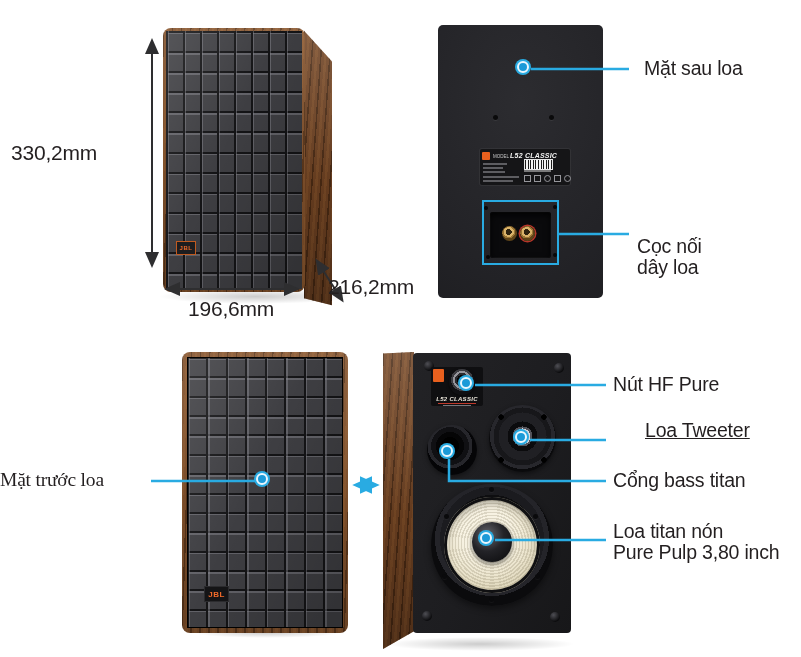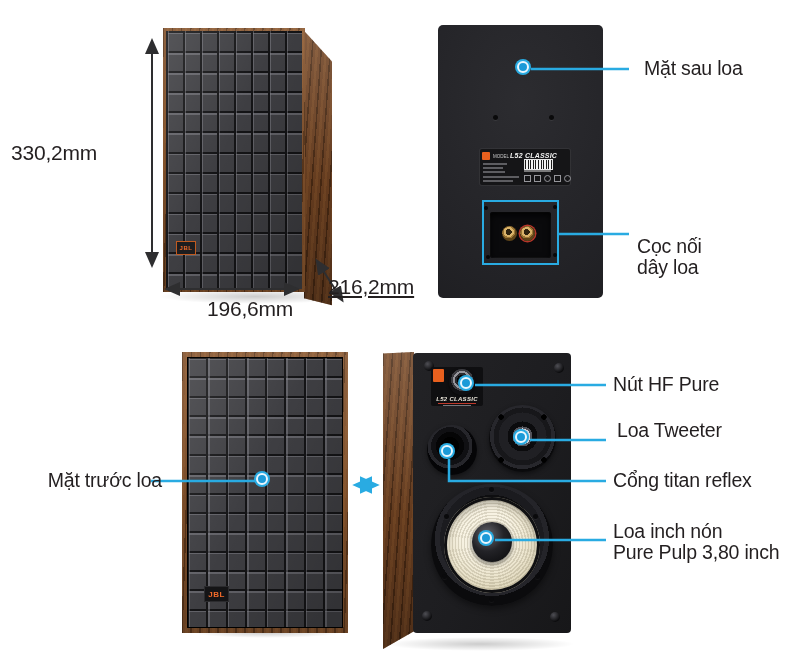--- a/index.html
+++ b/index.html
@@ -1,18 +1,18 @@
 <!DOCTYPE html>
 <html><head>
 <meta charset="utf-8">
 <style>
   html,body{margin:0;padding:0;background:#fff;}
   .canvas{position:relative;width:801px;height:657px;background:#ffffff;overflow:hidden;
           font-family:"Liberation Sans", sans-serif;color:#231f20;}
-  .abs{position:absolute;}
+  .abs{position:absolute;border-radius:8px;}
 
   
   .lbl{position:absolute;font-size:19.5px;line-height:20.5px;letter-spacing:-0.2px;
        color:#231f20;white-space:nowrap;z-index:7;}
   .dim{font-size:21px;letter-spacing:-0.2px;}
 
   
   .dot{position:absolute;width:8px;height:8px;border-radius:50%;background:#1b9ad8;
        border:2px solid #eaf7fe;box-shadow:0 0 0 2px #29abe2;z-index:6;}
 
@@ -228,34 +228,34 @@
   </svg>
 
   <div class="dot" style="left:517px;top:61px;"></div>
   <div class="dot" style="left:256px;top:473px;"></div>
   <div class="dot" style="left:460px;top:377px;"></div>
   <div class="dot" style="left:515px;top:431px;"></div>
   <div class="dot" style="left:441px;top:445px;"></div>
   <div class="dot" style="left:480px;top:532px;"></div>
 
   <div class="lbl dim" style="left:11px;top:143px;">330,2mm</div>
-  <div class="lbl dim" style="left:188px;top:299px;margin-left:19px;">196,6mm</div>
-  <div class="lbl dim" style="left:328px;top:277px;text-decoration:underline;">216,2mm</div>
+  <div class="lbl dim" style="left:188px;top:299px;">196,6mm</div>
+  <div class="lbl dim" style="left:328px;top:277px;">216,2mm</div>
 
   <div class="lbl" style="left:644px;top:58px;">Mặt sau loa</div>
   <div class="lbl" style="left:637px;top:215px;margin-top:21px;">
     <div>Cọc nối</div>
     <div>dây loa</div>
   </div>
 
-  <div class="lbl" style="left:16px;top:470px;width:146px;text-align:right;">Mặt trước loa</div>
+  <div class="lbl" style="left:0;top:470px;width:146px;font-family:Liberation Serif, serif;">Mặt trước loa</div>
 
   <div class="lbl" style="left:613px;top:374px;">Nút HF Pure</div>
-  <div class="lbl" style="left:617px;top:420px;">
+  <div class="lbl" style="left:645px;top:420px;text-decoration:underline;">
     <div>Loa Tweeter</div>
   </div>
-  <div class="lbl" style="left:613px;top:470px;">Cổng titan reflex</div>
+  <div class="lbl" style="left:613px;top:470px;">Cổng bass titan</div>
   <div class="lbl" style="left:613px;top:521px;">
-    <div>Loa inch nón</div>
+    <div>Loa titan nón</div>
     <div>Pure Pulp 3,80 inch</div>
   </div>
 
 </div>
 
 </body></html>

